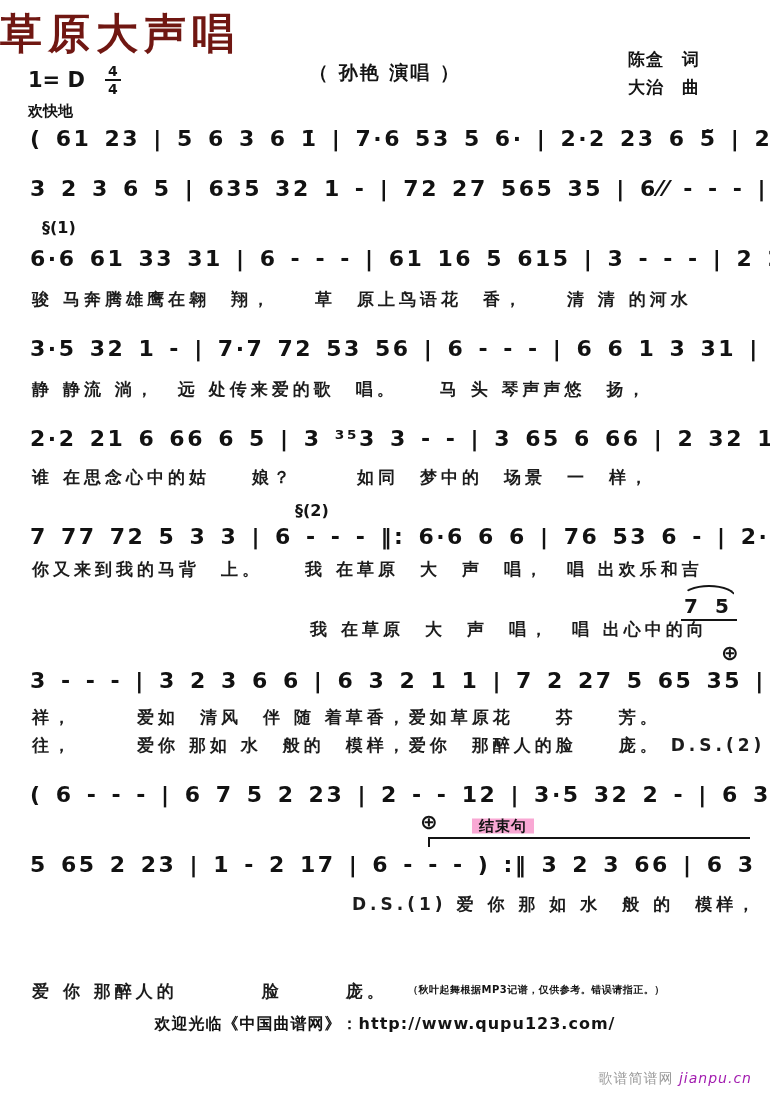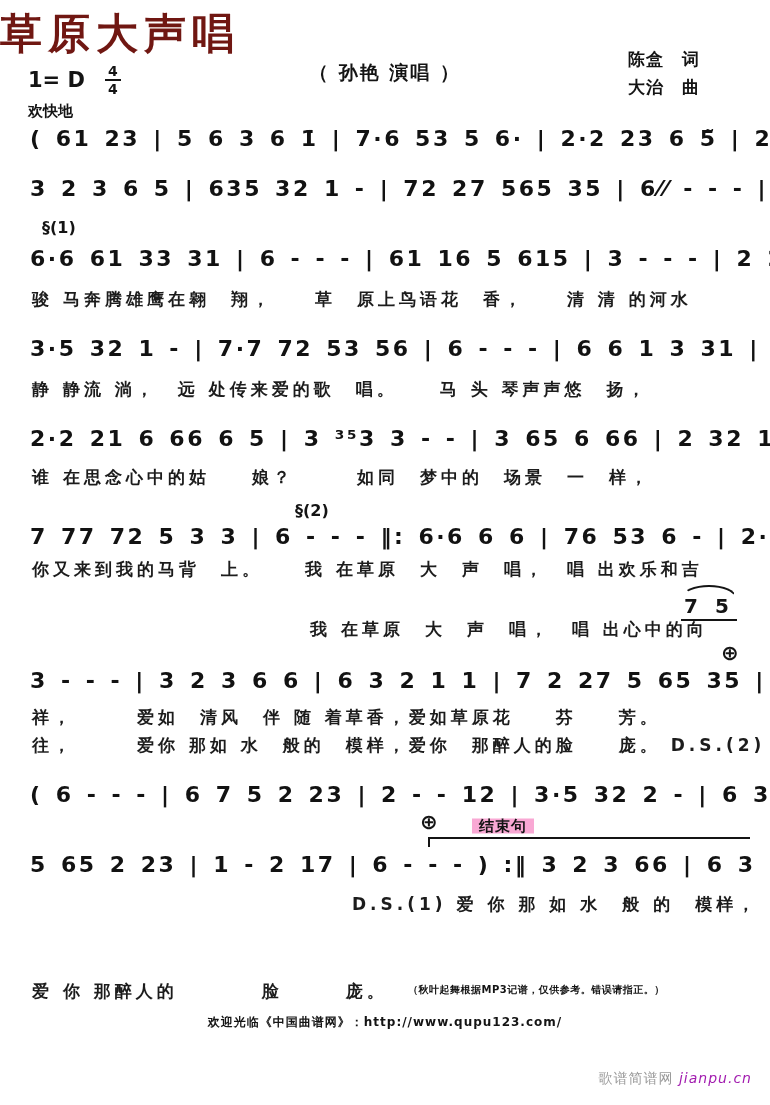--- a/index.html
+++ b/index.html
@@ -72,21 +72,21 @@
     font-size:15px;font-weight:700;letter-spacing:1px;line-height:1;
     transform:translateY(-50%);
   }
   .m-inter2{top:852px;}
   .l-ds1{left:352px;top:893px;}
   .m-end{top:938px;}
   .l-end{top:980px;}
   .endnote{position:absolute;left:408px;top:983px;font-size:10px;font-weight:700;letter-spacing:0.5px;white-space:pre;}
   .footer{
     position:absolute;left:0;right:0;top:1014px;text-align:center;
-    font-size:12px;font-weight:700;letter-spacing:1px;
+    font-size:16px;font-weight:700;letter-spacing:1px;
   }
   .watermark{position:absolute;right:18px;top:1070px;font-size:14px;letter-spacing:1px;}
   .watermark .wm-name{color:#9a9a9a;}
   .watermark .wm-url{color:#a21caf;font-style:italic;}
 </style>
 </head>
 <body>
 
 <div class="sheet">
 

